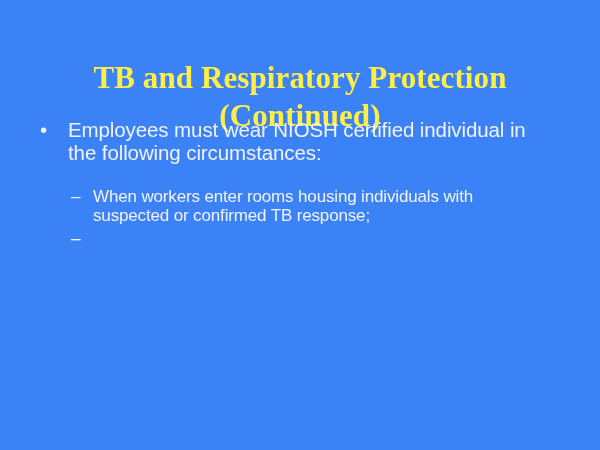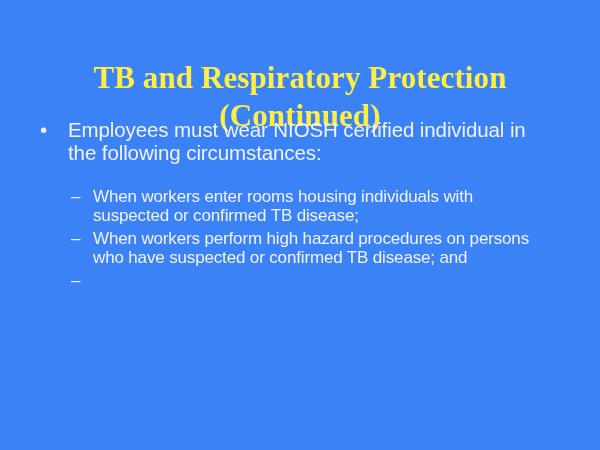--- a/index.html
+++ b/index.html
@@ -92,26 +92,25 @@
 
     <div class="bullet-l1">
       <span class="marker">•</span>
       <span class="text">Employees must wear NIOSH certified individual in the following circumstances:</span>
     </div>
 
     <div class="sub-list">
 
       <div class="bullet-l2">
         <span class="marker">–</span>
-        <span class="text">When workers enter rooms housing individuals with suspected or confirmed TB disease;</span>
+        <span class="text">When workers enter rooms housing individuals with suspected or confirmed TB response;</span>
       </div>
 
       <div class="bullet-l2">
         <span class="marker">–</span>
-        <span class="text">When workers perform high hazard procedures on persons who have suspected or confirmed TB disease; and</span>
       </div>
 
       <div class="bullet-l2">
         <span class="marker">–</span>
       </div>
 
     </div>
   </div>
 </div>
 

